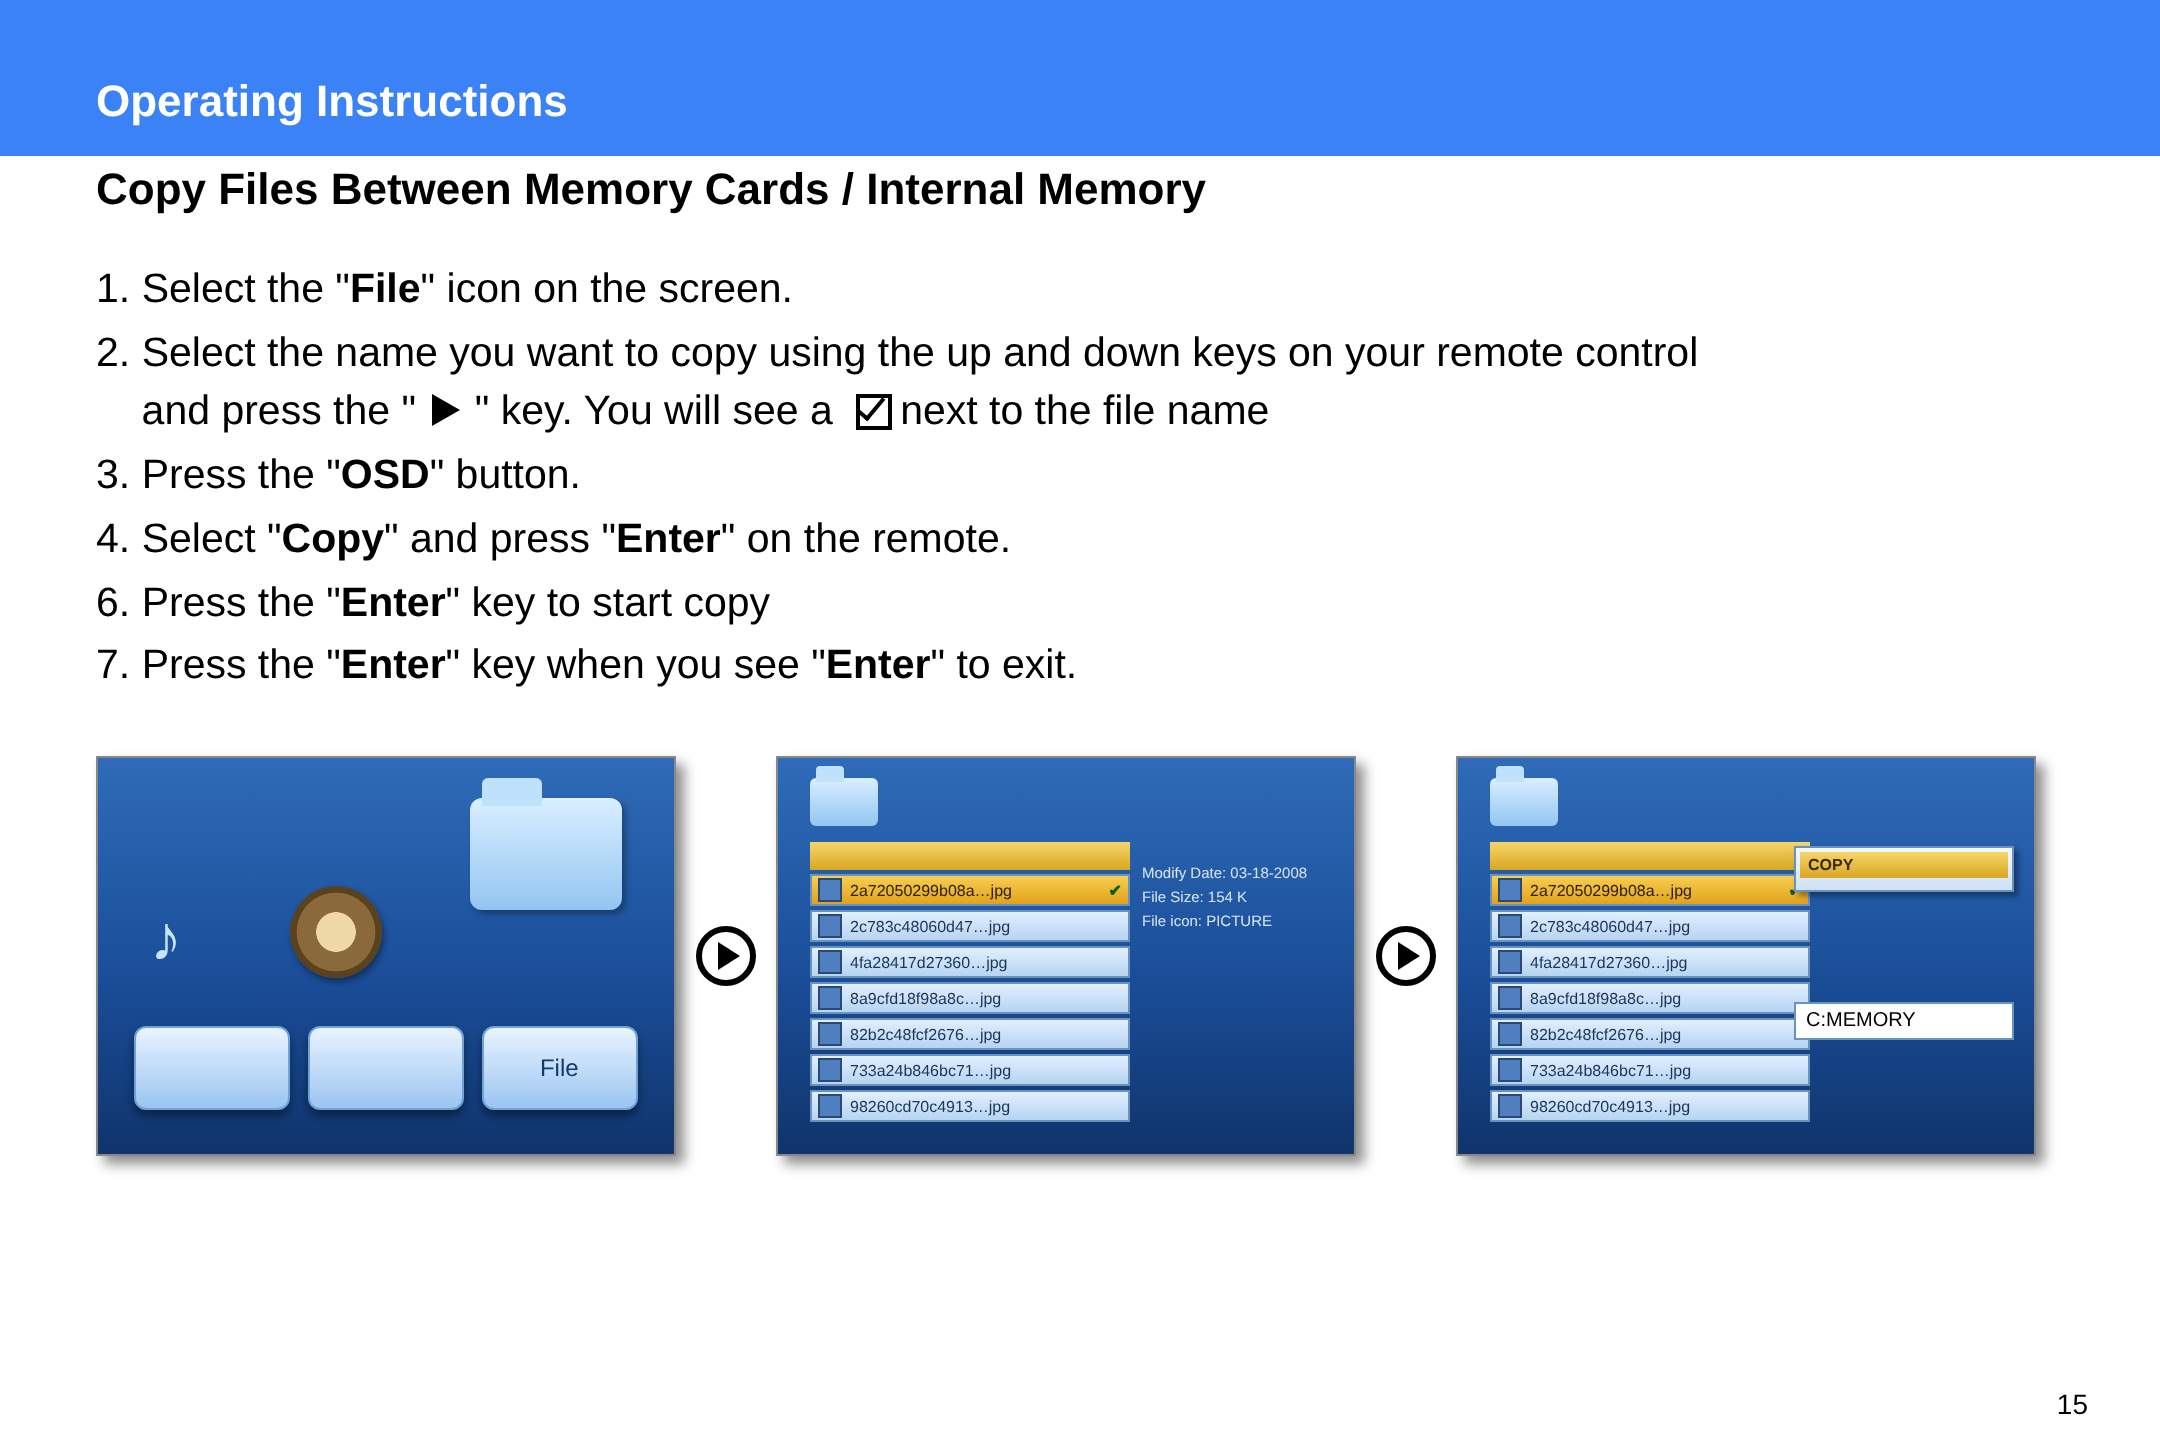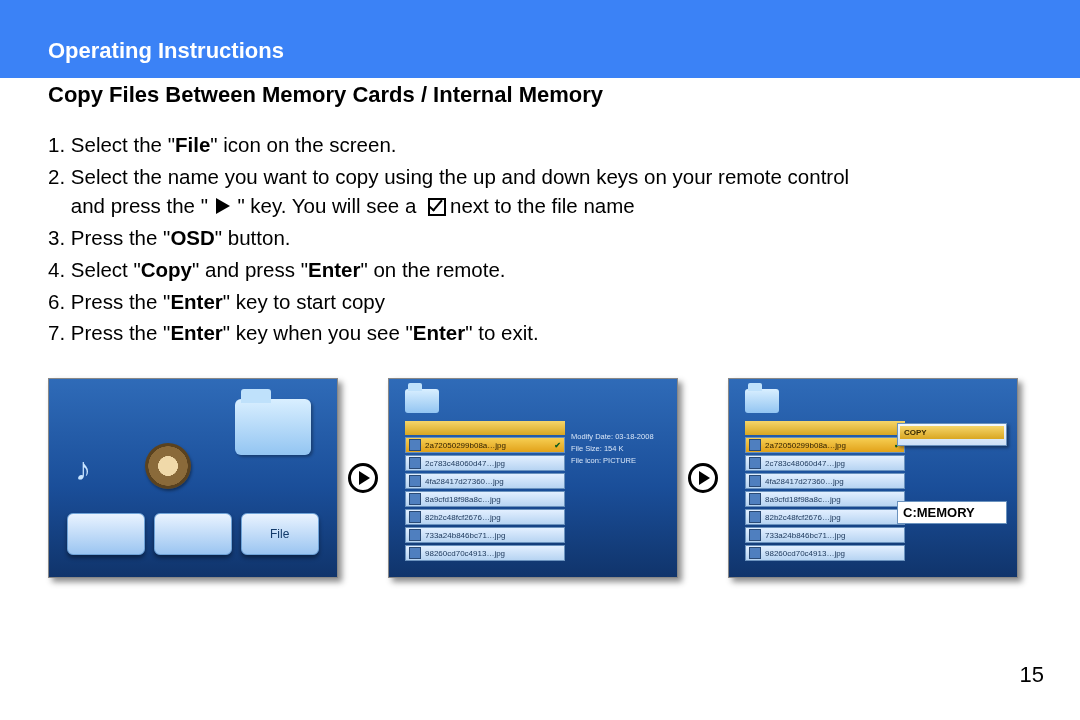--- a/index.html
+++ b/index.html
@@ -158,26 +158,26 @@
     box-shadow: 2px 2px 3px rgba(0,0,0,.4);
     padding:2px;
   }
   .popup-head{
     background: linear-gradient(#f5d56a,#d9a722);
     font-size:8px;color:#3a2a00;padding:2px 4px;font-weight:bold;
   }
   .popup-row{font-size:8px;padding:2px 4px;color:#1a3558;}
   .dest-label{
     position:absolute; right:10px; top:122px; width:110px;
-    background:#fff;border:1px solid #6a92be;font-size:13px;font-weight:bold;color:#000;padding:3px 5px;
+    background:#fff;border:1px solid #6a92be;font-size:10px;font-weight:normal;color:#000;padding:3px 5px;
   }
 
   .page-number {
-    position:absolute; right:36px; bottom:32px;
-    font-size:22px;
+    position:absolute; right:36px; bottom:10px;
+    font-size:14px;
   }
 </style>
 </head>
 <body>
 
 <div class="page">
 
   <div class="header-bar">
     <span>Operating Instructions</span>
   </div>

